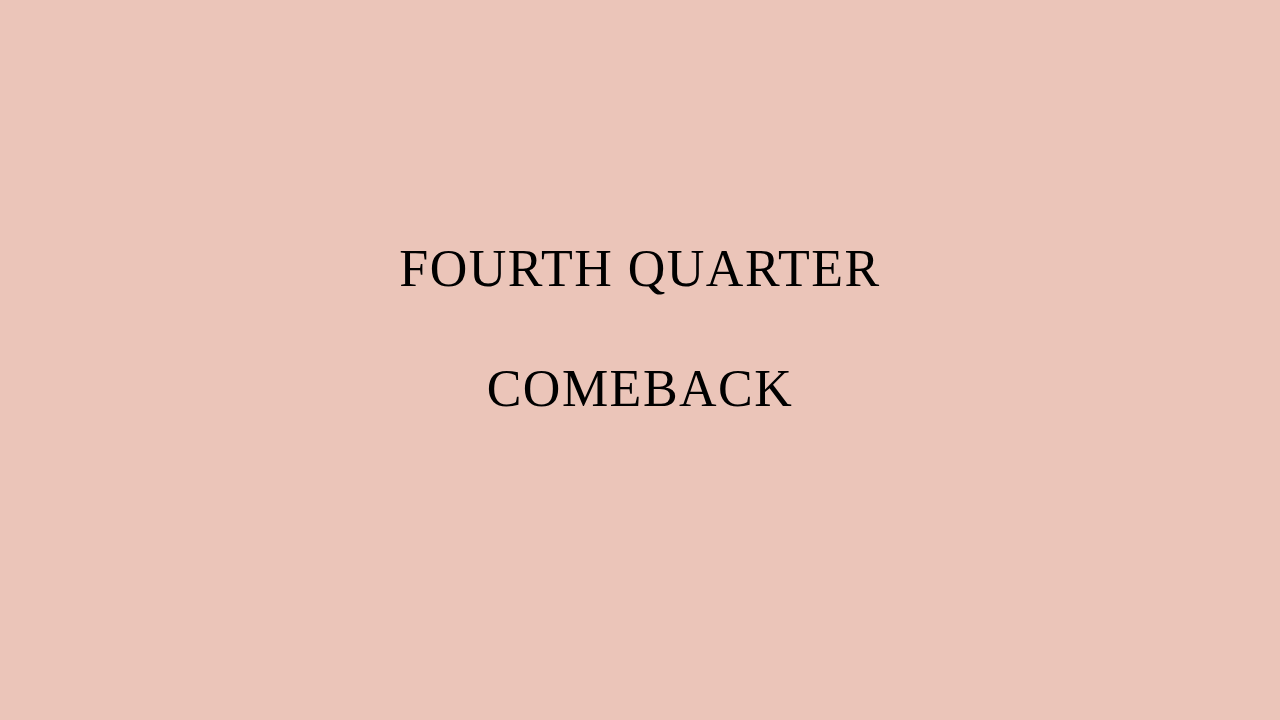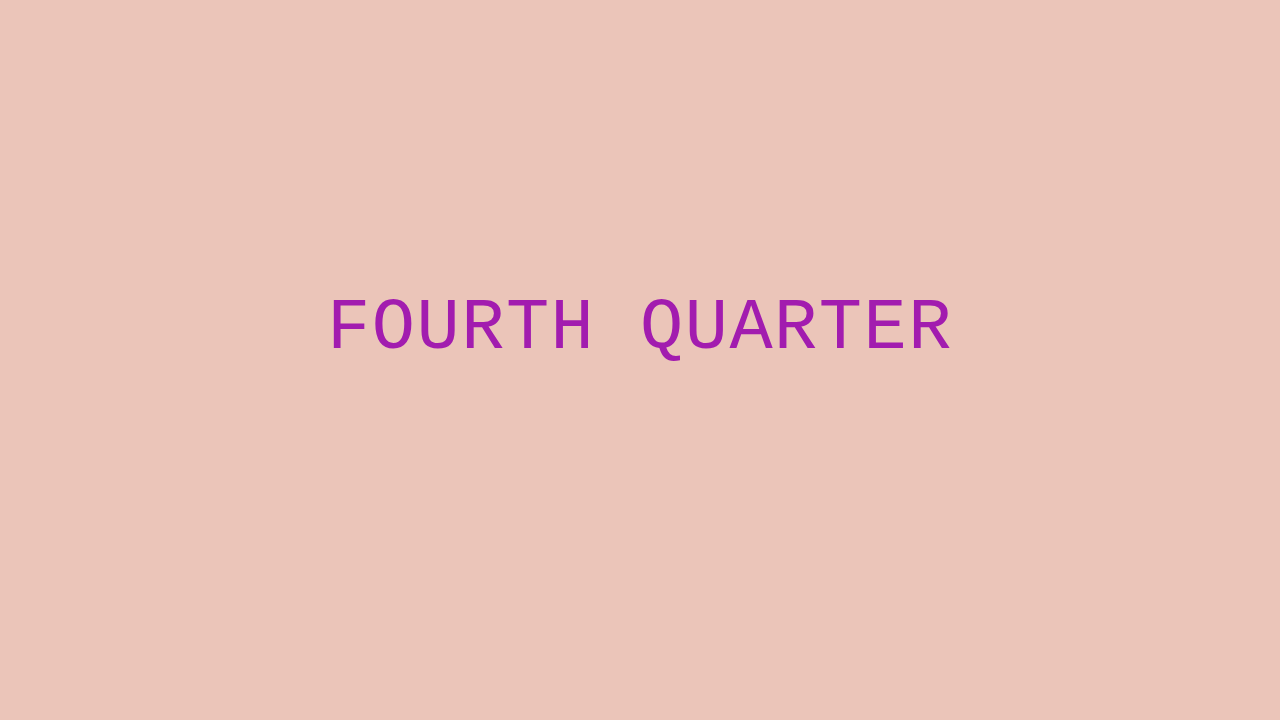--- a/index.html
+++ b/index.html
@@ -30,36 +30,37 @@
     width: 100%;
     text-align: center;
     
     margin-top: -62px;
     padding: 0 60px;
     box-sizing: border-box;
   }
 
   .title-line {
     display: block;
-    color: #a21caf;
-    font-family: Liberation Mono, monospace;
-    font-size: 72px;
+    color: #000000;
+    font-family: Liberation Serif, serif;
+    font-size: 52px;
     font-weight: 400;
     line-height: 120px;
     letter-spacing: 1.5px;
     text-transform: uppercase;
     white-space: nowrap;
     -webkit-font-smoothing: antialiased;
   }
 </style>
 </head>
 <body>
 
 <div class="slide">
 
   <div class="title-block">
 
     <span class="title-line">FOURTH QUARTER</span>
 
+    <span class="title-line">COMEBACK</span>
 
   </div>
 
 </div>
 
 </body></html>

